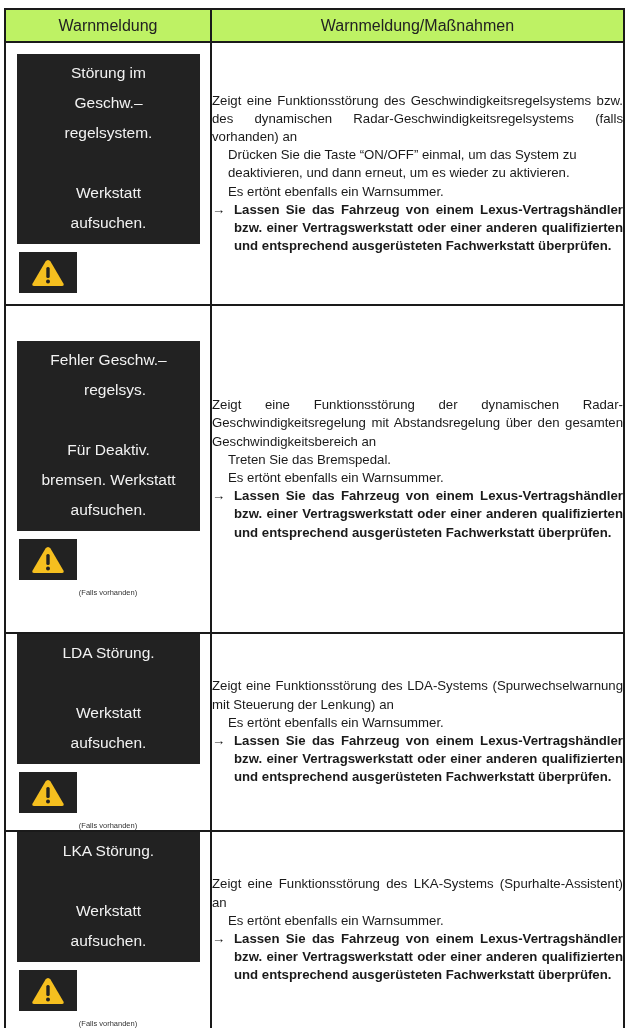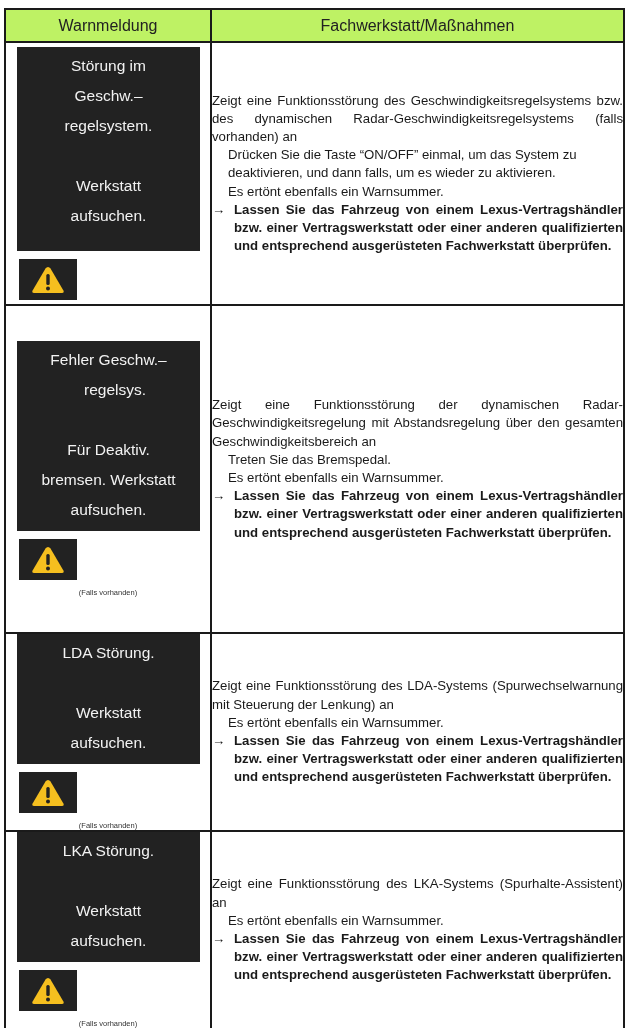--- a/index.html
+++ b/index.html
@@ -26,47 +26,47 @@
 <body>
 
 <table class="warn">
   <colgroup>
       <col class="c1">
       <col>
     </colgroup>
   <thead>
     <tr>
       <th>Warnmeldung</th>
-      <th>Fachwerkstatt/Maßnahmen</th>
+      <th>Warnmeldung/Maßnahmen</th>
     </tr>
   </thead>
   <tbody id="rows">
   <tr style="height: 263px;">
     <td class="left">
-      <div class="screen" style="padding: 4px 0px 20px;">
+      <div class="screen" style="padding: 4px 0px 6px;">
             <div style="min-height: 30px;">Störung im</div>
             <div style="min-height: 30px;">Geschw.–</div>
             <div style="min-height: 30px;">regelsystem.</div>
             <div style="min-height: 30px;"></div>
             <div style="min-height: 30px;">Werkstatt</div>
             <div style="min-height: 30px;">aufsuchen.</div>
           </div>
       <div class="iconbox">
         <svg width="34" height="30" viewBox="0 0 34 30">
           <path d="M17 2 Q18.5 2 19.5 3.6 L32.4 25.6 Q33.5 28 31 28 L3 28 Q0.5 28 1.6 25.6 L14.5 3.6 Q15.5 2 17 2 Z" fill="#f5bf1f"></path>
           <rect x="15.3" y="9" width="3.4" height="11" rx="1.5" fill="#222"></rect>
           <circle cx="17" cy="23.5" r="2" fill="#222"></circle>
         </svg>
       </div>
 
     </td>
     <td class="right">
       <div class="para">Zeigt eine Funktionsstörung des Geschwindigkeitsregelsystems bzw. des dynamischen Radar-Geschwindigkeitsregelsystems (falls vorhanden) an</div>
       <div class="steps">
-            <div class="indent">Drücken Sie die Taste “ON/OFF” einmal, um das System zu deaktivieren, und dann falls, um es wieder zu aktivieren.</div>
+            <div class="indent">Drücken Sie die Taste “ON/OFF” einmal, um das System zu deaktivieren, und dann erneut, um es wieder zu aktivieren.</div>
             <div class="indent">Es ertönt ebenfalls ein Warnsummer.</div>
           </div>
       <div class="action">
         <span class="arrow">→</span>
         <span class="action-text">Lassen Sie das Fahrzeug von einem Lexus-Vertragshändler bzw. einer Vertragswerkstatt oder einer anderen qualifizierten und entsprechend ausgerüsteten Fachwerkstatt überprüfen.</span>
       </div>
     </td>
   </tr>
 
   <tr style="height: 328px;">

